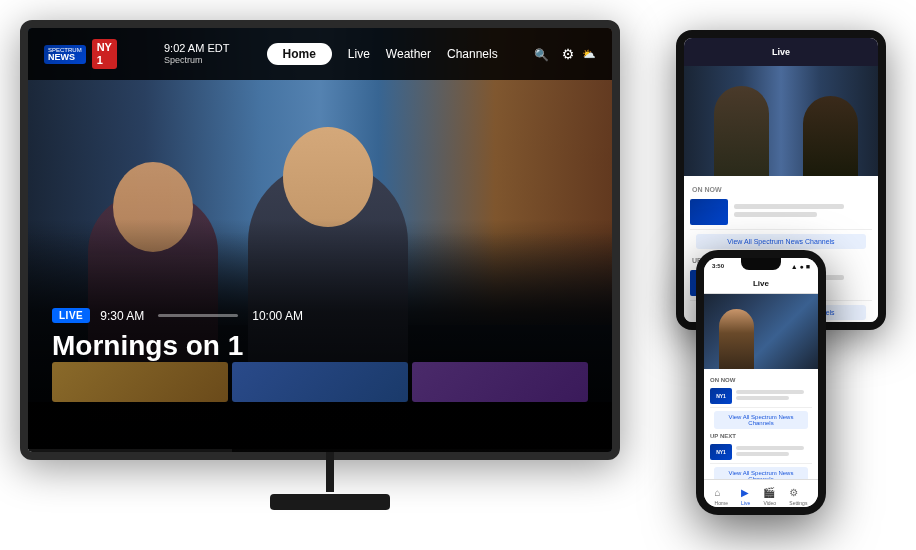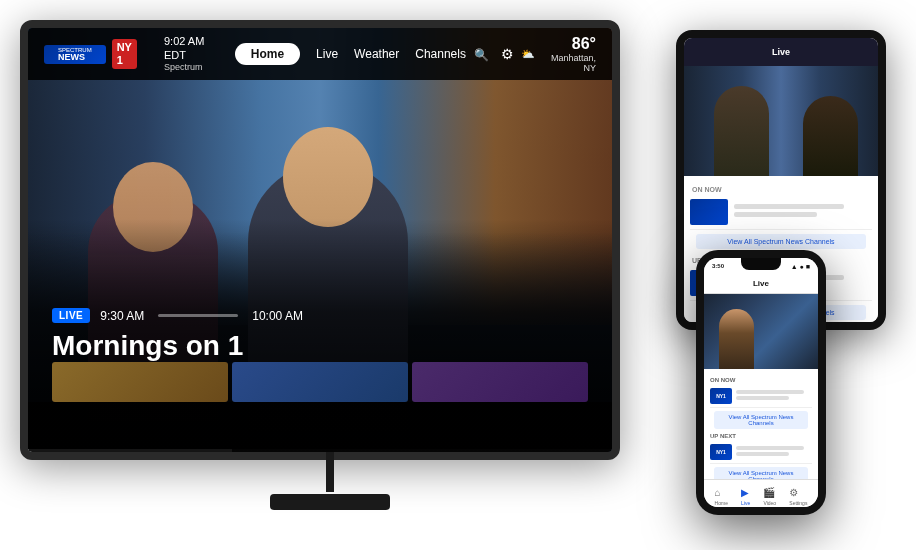--- a/index.html
+++ b/index.html
@@ -135,21 +135,21 @@
     .logo-area {
       display: flex;
       align-items: center;
       gap: 6px;
       min-width: 110px;
     }
 
     .logo-box {
       background: linear-gradient(135deg, #003399, #0044cc);
       border-radius: 3px;
-      padding: 2px 14px;
+      padding: 2px 4px;
       font-size: 9px;
       font-weight: 900;
       color: white;
       line-height: 1;
     }
 
     .logo-box span {
       display: block;
       font-size: 6px;
       font-weight: 400;
@@ -689,24 +689,20 @@
             <div class="nav-link">Live</div>
             <div class="nav-link">Weather</div>
             <div class="nav-link">Channels</div>
           </div>
           <div class="nav-icons">
             <span class="icon-search"></span>
             <span class="icon-gear"></span>
           </div>
           <div class="weather-info">
             <span>⛅</span>
-            <div>
-              <div class="weather-temp">86°</div>
-              <div style="font-size:9px;color:#ddd;">Manhattan, NY</div>
-            </div>
           </div>
         </div>
 
         <div class="tv-overlay"></div>
         <div class="tv-content">
           <div class="live-row">
             <span class="live-badge">LIVE</span>
             <span class="time-slot">9:30 AM</span>
             <span class="time-bar"></span>
             <span class="time-slot">10:00 AM</span>

